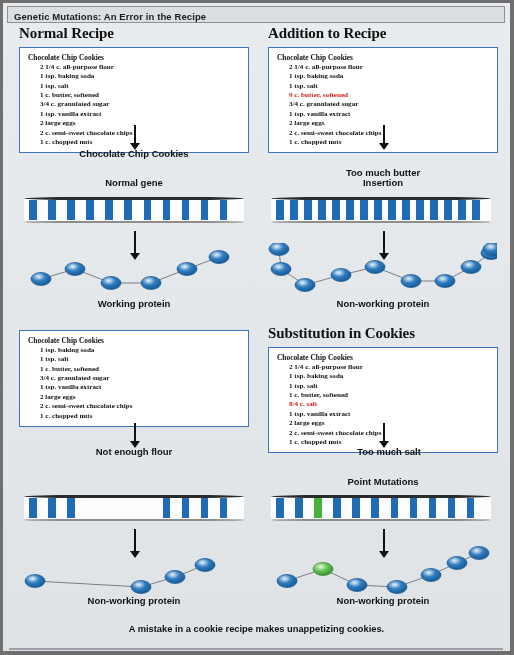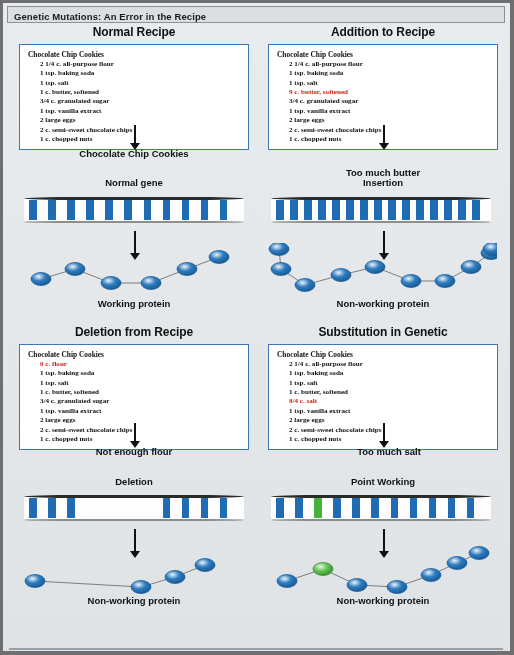--- a/index.html
+++ b/index.html
@@ -49,26 +49,26 @@
 
   
   .col {
     position: absolute;
     width: 230px;
   }
   .col-left  { left: 16px; }
   .col-right { left: 265px; }
 
   .section-heading {
-    font-size: 12px;
+    font-size: 15px;
     font-weight: bold;
     color: #111;
-    text-align: center;
     letter-spacing: -0.1px;
     white-space: nowrap;
+    font-family: Liberation Serif, serif;
   }
 
   
   .recipe-card {
     box-sizing: border-box;
     background: #ffffff;
     border: 1.5px solid #3c76b8;
     padding: 5px 6px 5px 8px;
   }
   .recipe-title {
@@ -355,39 +355,37 @@
         <ellipse cx="206" cy="24" rx="10" ry="6.5" fill="url(#gB)" stroke="#12558f" stroke-width="0.7"></ellipse>
         <ellipse cx="226" cy="10" rx="10" ry="6.5" fill="url(#gB)" stroke="#12558f" stroke-width="0.7"></ellipse>
         <ellipse cx="228" cy="6" rx="10" ry="6.5" fill="url(#gB)" stroke="#12558f" stroke-width="0.7"></ellipse>
       </svg>
     </div>
 
   <div class="caption" style="left:16px; top:295px;">Working protein</div>
   <div class="caption" style="left:265px; top:295px;">Non-working protein</div>
 
   <div class="col col-left" style="top:322px;">
-    <div class="section-heading">Deletion from Recipe</div>
     <div class="recipe-card" style="margin-top:5px;">
       <div class="recipe-title">Chocolate Chip Cookies</div>
       <ul class="recipe-list">
-          <li class="changed">0 c. flour</li>
           <li>1 tsp. baking soda</li>
           <li>1 tsp. salt</li>
           <li>1 c. butter, softened</li>
           <li>3/4 c. granulated sugar</li>
           <li>1 tsp. vanilla extract</li>
           <li>2 large eggs</li>
           <li>2 c. semi-sweet chocolate chips</li>
           <li>1 c. chopped nuts</li>
         </ul>
     </div>
   </div>
 
   <div class="col col-right" style="top:322px;">
-    <div class="section-heading">Substitution in Genetic</div>
+    <div class="section-heading">Substitution in Cookies</div>
     <div class="recipe-card" style="margin-top:5px;">
       <div class="recipe-title">Chocolate Chip Cookies</div>
       <ul class="recipe-list">
           <li>2 1/4 c. all-purpose flour</li>
           <li>1 tsp. baking soda</li>
           <li>1 tsp. salt</li>
           <li>1 c. butter, softened</li>
           <li class="changed">8/4 c. salt</li>
           <li>1 tsp. vanilla extract</li>
           <li>2 large eggs</li>
@@ -402,22 +400,21 @@
       <div class="head"></div>
   </div>
   <div class="arrow-down" style="left:375px; top:420px;">
     <div class="shaft" style="height:18px;"></div>
       <div class="head"></div>
   </div>
 
   <div class="caption" style="left:16px; top:443px;">Not enough flour</div>
   <div class="caption" style="left:271px; top:443px;">Too much salt</div>
 
-  <div class="caption" style="left:16px; top:473px;">Deletion</div>
-  <div class="caption" style="left:265px; top:473px;">Point Working</div>
+  <div class="caption" style="left:265px; top:473px;">Point Mutations</div>
 
   <div class="dna" style="left:21px; top:492px;">
     <div class="strip-bg"></div>
       <div class="edge top"></div>
       <div class="edge bottom"></div>
   <div class="bar" style="left: 5px; width: 7.5px;"></div>
       <div class="bar" style="left: 24.0909px; width: 7.5px;"></div>
       <div class="bar" style="left: 43.1818px; width: 7.5px;"></div>
       <div class="bar" style="left: 138.636px; width: 7.5px;"></div>
       <div class="bar" style="left: 157.727px; width: 7.5px;"></div>
@@ -500,16 +497,17 @@
         <ellipse cx="166" cy="34" rx="10" ry="6.5" fill="url(#gB)" stroke="#12558f" stroke-width="0.7"></ellipse>
         <ellipse cx="192" cy="22" rx="10" ry="6.5" fill="url(#gB)" stroke="#12558f" stroke-width="0.7"></ellipse>
         <ellipse cx="214" cy="12" rx="10" ry="6.5" fill="url(#gB)" stroke="#12558f" stroke-width="0.7"></ellipse>
       </svg>
     </div>
 
   <div class="caption" style="left:16px; top:592px;">Non-working protein</div>
   <div class="caption" style="left:265px; top:592px;">Non-working protein</div>
 
   <div id="footer" style="top:620px;">
+    <div>A mistake in a cookie recipe makes unappetizing cookies.</div>
   </div>
   <div id="footer-rule" style="top:645px;"></div>
 
 </div>
 
 </body></html>

